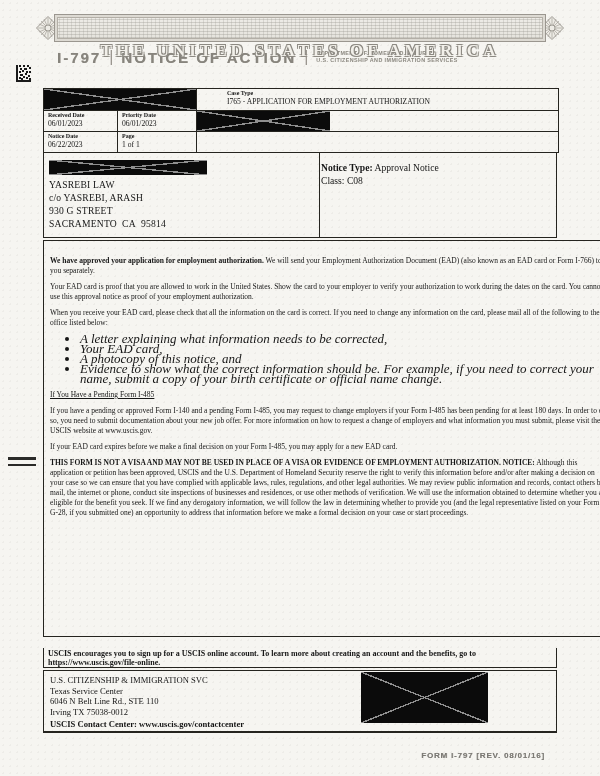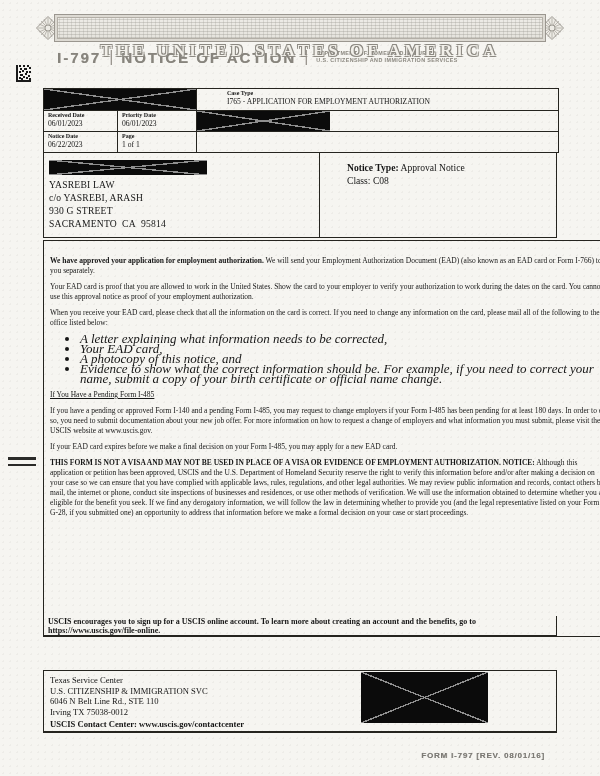--- a/index.html
+++ b/index.html
@@ -57,38 +57,38 @@
   .trow:last-child{border-bottom:none;}
   .tcell{border-right:1px solid #25241f;padding:1px 3px 1px 4px;position:relative;box-sizing:border-box;}
   .tcell:last-child{border-right:none;}
   .tlabel{font-size:6px;font-weight:bold;line-height:7px;display:block;}
   .tvalue{font-size:7.6px;line-height:9px;display:block;white-space:nowrap;}
   
   .addr-section{position:absolute;left:43px;top:153px;width:514px;height:85px;
     border-left:1px solid #25241f;border-right:1px solid #25241f;border-bottom:1px solid #25241f;
     display:flex;box-sizing:border-box;}
   .addr-left{flex:0 0 275px;padding:7px 0 0 5px;box-sizing:border-box;}
-  .addr-right{flex:1;border-left:1px solid #25241f;padding:8px 0 0 27px;box-sizing:border-box;}
+  .addr-right{flex:1;border-left:1px solid #25241f;padding:8px 0 0 1px;box-sizing:border-box;}
   .name-redaction{width:158px;height:15px;margin-bottom:3px;}
   .addr-line{font-size:9.6px;line-height:13px;letter-spacing:0.2px;white-space:pre;}
   .ninfo-line{font-size:9.6px;line-height:13px;white-space:nowrap;}
   .ninfo-line b{font-weight:bold;}
   
   .body-box{position:absolute;left:43px;top:240px;width:574px;height:397px;
     border:1px solid #25241f;box-sizing:border-box;padding:15px 7px 0 6px;}
   .body-box p{margin:0 0 6px 0;font-size:7.5px;line-height:10px;text-align:left;}
   .body-box p b{font-weight:bold;}
   .body-box ul{margin:0 0 6px 0;padding:0 0 0 30px;}
   .body-box li{font-size:13px;line-height:10px;margin:0;font-style:italic;}
   .pending-heading{font-size:7.5px;line-height:10px;text-decoration:underline;margin:2px 0 6px 0;}
   
   .back-info-row{position:absolute;left:43px;top:637px;width:514px;height:12px;
     border:1px solid #25241f;box-sizing:border-box;padding:0 0 0 4px;
     font-size:7.5px;line-height:11px;white-space:nowrap;}
-  .online-row{position:absolute;left:43px;top:616px;width:514px;height:20px;
+  .online-row{position:absolute;left:43px;top:648px;width:514px;height:20px;
     border:1px solid #25241f;border-top:none;box-sizing:border-box;padding:1px 6px 0 4px;
     font-size:8px;font-weight:bold;line-height:9px;}
   
   .footer-box{position:absolute;left:43px;top:670px;width:514px;height:63px;
     border:1px solid #25241f;border-bottom-width:2px;box-sizing:border-box;padding:4px 6px 0 6px;}
   .sc-line{font-size:8.6px;line-height:10.5px;white-space:nowrap;}
   .contact-line{position:absolute;left:6px;bottom:2px;font-size:8.6px;font-weight:bold;white-space:nowrap;}
   .footer-redaction{position:absolute;left:317px;top:1px;width:127px;height:51px;}
   
   .form-ref{position:absolute;right:55px;top:751px;
@@ -232,22 +232,22 @@
     </ul>
     <div class="pending-heading">If You Have a Pending Form I-485</div>
     <p>If you have a pending or approved Form I-140 and a pending Form I-485, you may request to change employers if your Form I-485 has been pending for at least 180 days. In order to do so, you need to submit documentation about your new job offer. For more information on how to request a change of employers and what information you must submit, please visit the USCIS website at www.uscis.gov.</p>
     <p>If your EAD card expires before we make a final decision on your Form I-485, you may apply for a new EAD card.</p>
     <p><b>THIS FORM IS NOT A VISA AND MAY NOT BE USED IN PLACE OF A VISA OR EVIDENCE OF EMPLOYMENT AUTHORIZATION. NOTICE:</b><span> Although this application or petition has been approved, USCIS and the U.S. Department of Homeland Security reserve the right to verify this information before and/or after making a decision on your case so we can ensure that you have complied with applicable laws, rules, regulations, and other legal authorities. We may review public information and records, contact others by mail, the internet or phone, conduct site inspections of businesses and residences, or use other methods of verification. We will use the information obtained to determine whether you are eligible for the benefit you seek. If we find any derogatory information, we will follow the law in determining whether to provide you (and the legal representative listed on your Form G-28, if you submitted one) an opportunity to address that information before we make a formal decision on your case or start proceedings.</span></p>
   </div>
 
   <div class="online-row">USCIS encourages you to sign up for a USCIS online account. To learn more about creating an account and the benefits, go to https://www.uscis.gov/file-online.</div>
 
   <div class="footer-box">
+    <div class="sc-line">U.S. CITIZENSHIP &amp; IMMIGRATION SVC</div>
     <div class="sc-line">Texas Service Center</div>
-    <div class="sc-line">U.S. CITIZENSHIP &amp; IMMIGRATION SVC</div>
     <div class="sc-line">6046 N Belt Line Rd., STE 110</div>
     <div class="sc-line">Irving TX 75038-0012</div>
     <div class="contact-line">USCIS Contact Center: www.uscis.gov/contactcenter</div>
     <div class="redacted footer-redaction"></div>
   </div>
 
   <div class="form-ref">FORM I-797 [REV. 08/01/16]</div>
 
   <div class="margin-mark">
     <div class="bar"></div>

